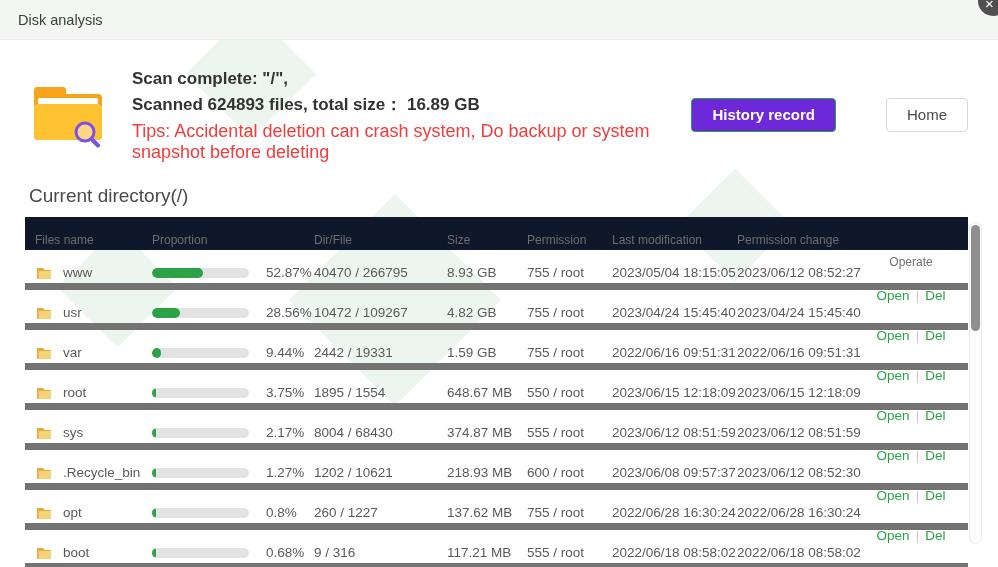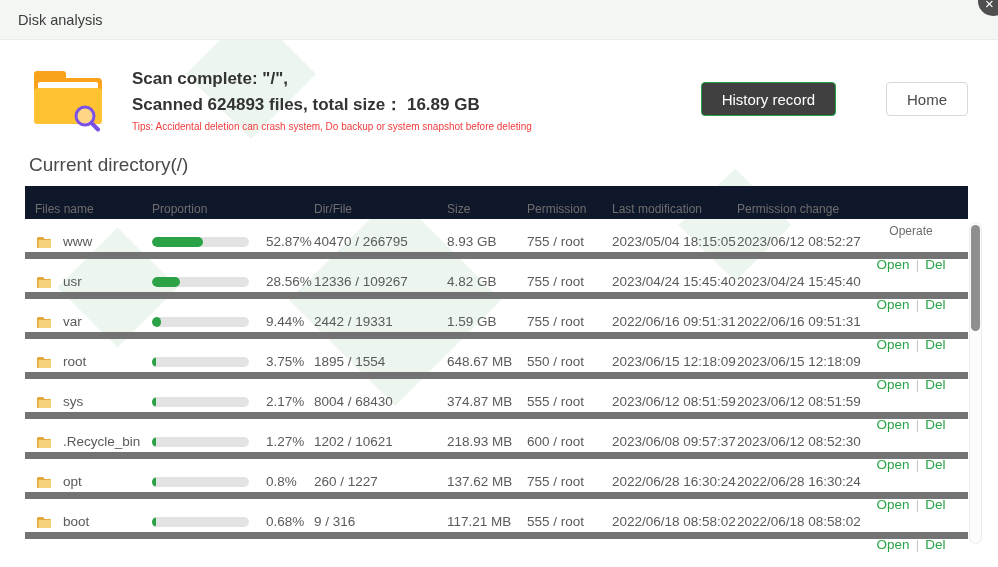--- a/index.html
+++ b/index.html
@@ -27,25 +27,25 @@
   .deco-c { left:695px; top:185px; width:80px;  height:80px; }
   .deco-e { left:75px;  top:245px; width:85px;  height:85px; }
   
   .scan-header {
     position:relative; z-index:1;
     display:flex; align-items:center; padding:26px 30px 18px 28px;
   }
   .big-folder { width:80px; height:66px; flex:0 0 auto; }
   .scan-text { margin-left:24px; flex:1 1 auto; }
   .scan-line { font-size:17px; font-weight:bold; color:#333; line-height:26px; }
-  .scan-tips { font-size:10px; color:#f23c3c; margin-top:3px; }
+  .scan-tips { font-size:18px; color:#f23c3c; margin-top:3px; }
   .header-buttons { display:flex; gap:16px; align-items:center; flex:0 0 auto; }
   .btn { height:34px; border-radius:4px; font-size:15px; padding:0 20px;
          display:inline-flex; align-items:center; cursor:pointer; border:1px solid transparent; }
-  .btn-green { background:#404040; color:#fff; font-weight:normal; border-color:#21a545; }
+  .btn-green { background:#6d28d9; color:#fff; font-weight:bold; border-color:#21a545; }
   .btn-plain { background:#fff; color:#4a4a4a; border-color:#d9d9d9;margin-left:34px; }
   
   .current-dir { position:relative; z-index:1; margin:4px 0 10px 29px; font-size:19px; color:#4a4a4a; }
   
   .table { position:relative; z-index:1; margin:0 30px 0 25px; width:943px; }
   .tr {
     display:grid;
     grid-template-columns:127px 162px 133px 80px 85px 125px 125px 1fr;
     align-items:center; height:40px; border-bottom:7px solid #737373;
     font-size:13.5px; color:#5a5a5a; background:transparent;
@@ -153,21 +153,21 @@
         <path d="M3.6 7 H16 v7 a1 1 0 0 1 -1 1 H4.6 a1 1 0 0 1 -1 -1 z" fill="#F6D27A"></path>
       </svg>
       <span class="fname">usr</span>
     </div>
     <div class="td prop-cell">
       <span class="bar">
             <span class="fill" style="width: 28.56%;"></span>
           </span>
       <span class="pct">28.56%</span>
     </div>
-    <div class="td">12336 / 109267</div>
+    <div class="td">10472 / 109267</div>
     <div class="td">4.82 GB</div>
     <div class="td">755 / root</div>
     <div class="td">2023/04/24 15:45:40</div>
     <div class="td">2023/04/24 15:45:40</div>
     <div class="td operate-cell">
       <a class="lnk">Open</a><span class="sep">|</span><a class="lnk">Del</a>
     </div>
   </div>
 
   <div class="tr">

